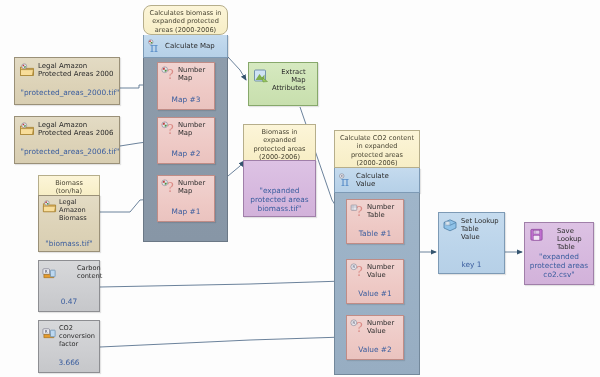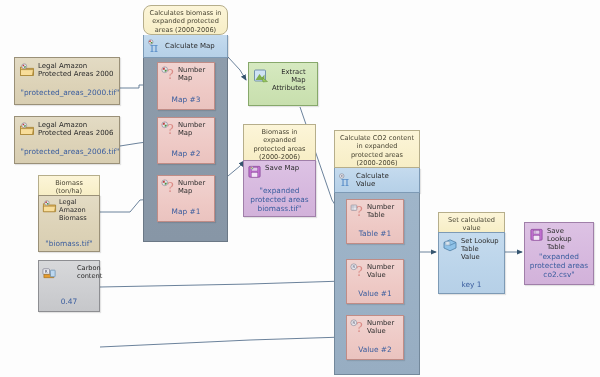--- a/index.html
+++ b/index.html
@@ -188,20 +188,36 @@
           <rect x="9" y="5.5" width="5" height="7" rx="0.6" fill="#bcd7ef" stroke="#5f86aa" stroke-width=".7"></rect>
         </svg>
       </span>
       <span class="title" style="font-size:6.6px;line-height:7.8px;"><span>Carbon</span><br><span>content</span></span>
     </div>
     <div style="position:absolute;left:0;bottom:5px;width:100%;">
       <div class="value">0.47</div>
     </div>
   </div>
 
+  <div class="node grey-box" style="left:38px;top:320px;width:62px;height:53px;">
+    <div class="row" style="padding:4px 3px 0 3px;gap:2px;">
+      <span class="icon" style="width:15px;height:15px;">
+        <svg width="15" height="15" viewBox="0 0 16 16">
+          <rect x="1" y="4" width="7" height="6" rx="1" fill="#e9e9ee" stroke="#77778a" stroke-width=".7"></rect>
+          <text x="4.5" y="8.8" font-size="4.4" text-anchor="middle" fill="#4a4a5a" font-family="DejaVu Sans">R</text>
+          <path d="M2,10 L11,10 L12.5,12 L12.5,13.5 L2,13.5 Z" fill="#e59b2e" stroke="#9c6714" stroke-width=".6"></path>
+          <rect x="9" y="5.5" width="5" height="7" rx="0.6" fill="#bcd7ef" stroke="#5f86aa" stroke-width=".7"></rect>
+        </svg>
+      </span>
+      <span class="title" style="font-size:6.6px;line-height:7.8px;"><span>CO2</span><br><span>conversion</span><br><span>factor</span></span>
+    </div>
+    <div style="position:absolute;left:0;bottom:5px;width:100%;">
+      <div class="value">3.666</div>
+    </div>
+  </div>
 
   <div class="node" style="left:143px;top:5px;width:85px;height:235px;">
     <div class="caption" style="height:30px;border-radius:8px;">
       <span>Calculates biomass in</span><br><span>expanded protected</span><br><span>areas (2000-2006)</span>
     </div>
     <div class="blue-box" style="height:22px;display:flex;align-items:center;gap:3px;padding:0 3px;border-top:none;">
       <span class="icon" style="width:15px;height:15px;">
         <svg width="15" height="15" viewBox="0 0 16 16">
           <text x="7.5" y="13.5" font-size="13" text-anchor="middle" fill="#5b8fc9" font-family="DejaVu Serif">π</text>
           <circle cx="4" cy="3.2" r="2.4" fill="#e8e8ee" stroke="#7a7a88" stroke-width=".6"></circle>
@@ -276,33 +292,20 @@
       </span>
       <span class="title" style="font-size:6.8px;line-height:8.2px;"><span>Extract</span><br><span>Map</span><br><span>Attributes</span></span>
     </div>
   </div>
 
   <div class="node" style="left:243px;top:124px;width:73px;height:91px;">
     <div class="caption" style="height:36px;border-bottom:none;">
       <span>Biomass in</span><br><span>expanded</span><br><span>protected areas</span><br><span>(2000-2006)</span>
     </div>
     <div class="purple-box" style="height:55px;position:relative;">
-      <div class="row" style="padding:3px 3px 0 3px;gap:3px;">
-        <span class="icon" style="width:15px;height:15px;">
-          <svg width="15" height="15" viewBox="0 0 16 16">
-            <rect x="2" y="2.5" width="12" height="11.5" rx="1" fill="#c06fd0" stroke="#8a4a99" stroke-width=".8"></rect>
-            <rect x="4.5" y="9" width="7" height="5" fill="#f2e4f6" stroke="#8a4a99" stroke-width=".5"></rect>
-            <rect x="4.5" y="3.5" width="7" height="4" fill="#e2c9ea" stroke="#8a4a99" stroke-width=".5"></rect>
-            <circle cx="5" cy="4.2" r="1.5" fill="#e8e8ee" stroke="#7a7a88" stroke-width=".5"></circle>
-            <path d="M3.9,4.2 a1.1,1.1 0 0 1 1.1,-1.1 l0,1.1 z" fill="#c23b3b"></path>
-            <path d="M5,4.2 l1.1,0 a1.1,1.1 0 0 1 -1.1,1.1 z" fill="#4b8f3c"></path>
-          </svg>
-        </span>
-        <span class="title" style="font-size:7px;">Save Map</span>
-      </div>
       <div style="position:absolute;left:0;bottom:3px;width:100%;">
         <div class="value"><span>"expanded</span><br><span>protected areas</span><br><span>biomass.tif"</span></div>
       </div>
     </div>
   </div>
 
   <div class="node" style="left:334px;top:130px;width:86px;height:243px;">
     <div class="caption" style="height:38px;">
       <span>Calculate CO2 content</span><br><span>in expanded</span><br><span>protected areas</span><br><span>(2000-2006)</span>
     </div>
@@ -361,43 +364,40 @@
         </svg>
       </span>
       <span class="title" style="font-size:6.8px;line-height:8px;"><span>Number</span><br><span>Value</span></span>
     </div>
     <div style="position:absolute;left:0;bottom:5px;width:100%;">
       <div class="value">Value #2</div>
     </div>
   </div>
 
   <div class="node" style="left:438px;top:212px;width:67px;height:80px;">
-    <div class="caption" style="height:20px;border-bottom:none;">
-      <span>Set calculated</span><br><span>value</span>
-    </div>
     <div class="blue-box" style="height:60px;position:relative;">
       <div class="row" style="padding:4px 3px 0 3px;gap:3px;">
         <span class="icon" style="width:16px;height:16px;">
           <svg width="16" height="16" viewBox="0 0 16 16">
             <path d="M2,5.5 L8,2.8 L14,5.5 L14,11 L8,13.8 L2,11 Z" fill="#8fc2e8" stroke="#4f7fa6" stroke-width=".8"></path>
             <path d="M2,5.5 L8,8.3 L14,5.5" fill="none" stroke="#4f7fa6" stroke-width=".7"></path>
             <rect x="3.2" y="4.4" width="4.6" height="3.8" rx=".5" fill="#eef4f9" stroke="#5f86aa" stroke-width=".5"></rect>
             <path d="M4.7,4.4 L4.7,8.2 M6.2,4.4 L6.2,8.2" stroke="#8fa8bd" stroke-width=".4"></path>
           </svg>
         </span>
         <span class="title" style="font-size:6.8px;line-height:8.2px;"><span>Set Lookup</span><br><span>Table</span><br><span>Value</span></span>
       </div>
       <div style="position:absolute;left:0;bottom:4px;width:100%;">
         <div class="value">key 1</div>
       </div>
     </div>
   </div>
 
   <div class="node purple-box" style="left:524px;top:222px;width:70px;height:63px;">
-    <div class="row" style="padding:4px 3px 0 4px;gap:3px;">
+    <div class="row" style="padding:4px 3px 0 4px;gap:13px;">
       <span class="icon" style="width:15px;height:15px;">
         <svg width="15" height="15" viewBox="0 0 16 16">
           <rect x="2" y="2.5" width="12" height="11.5" rx="1" fill="#c06fd0" stroke="#8a4a99" stroke-width=".8"></rect>
           <rect x="4.5" y="9" width="7" height="5" fill="#f2e4f6" stroke="#8a4a99" stroke-width=".5"></rect>
           <rect x="4.5" y="3.5" width="7" height="4" fill="#e2c9ea" stroke="#8a4a99" stroke-width=".5"></rect>
           <path d="M5.5,3.9 L5.5,7.1 M7,3.9 L7,7.1" stroke="#9f76ab" stroke-width=".4"></path>
         </svg>
       </span>
       <span class="title" style="font-size:6.9px;line-height:8.2px;"><span>Save Lookup</span><br><span>Table</span></span>
     </div>

